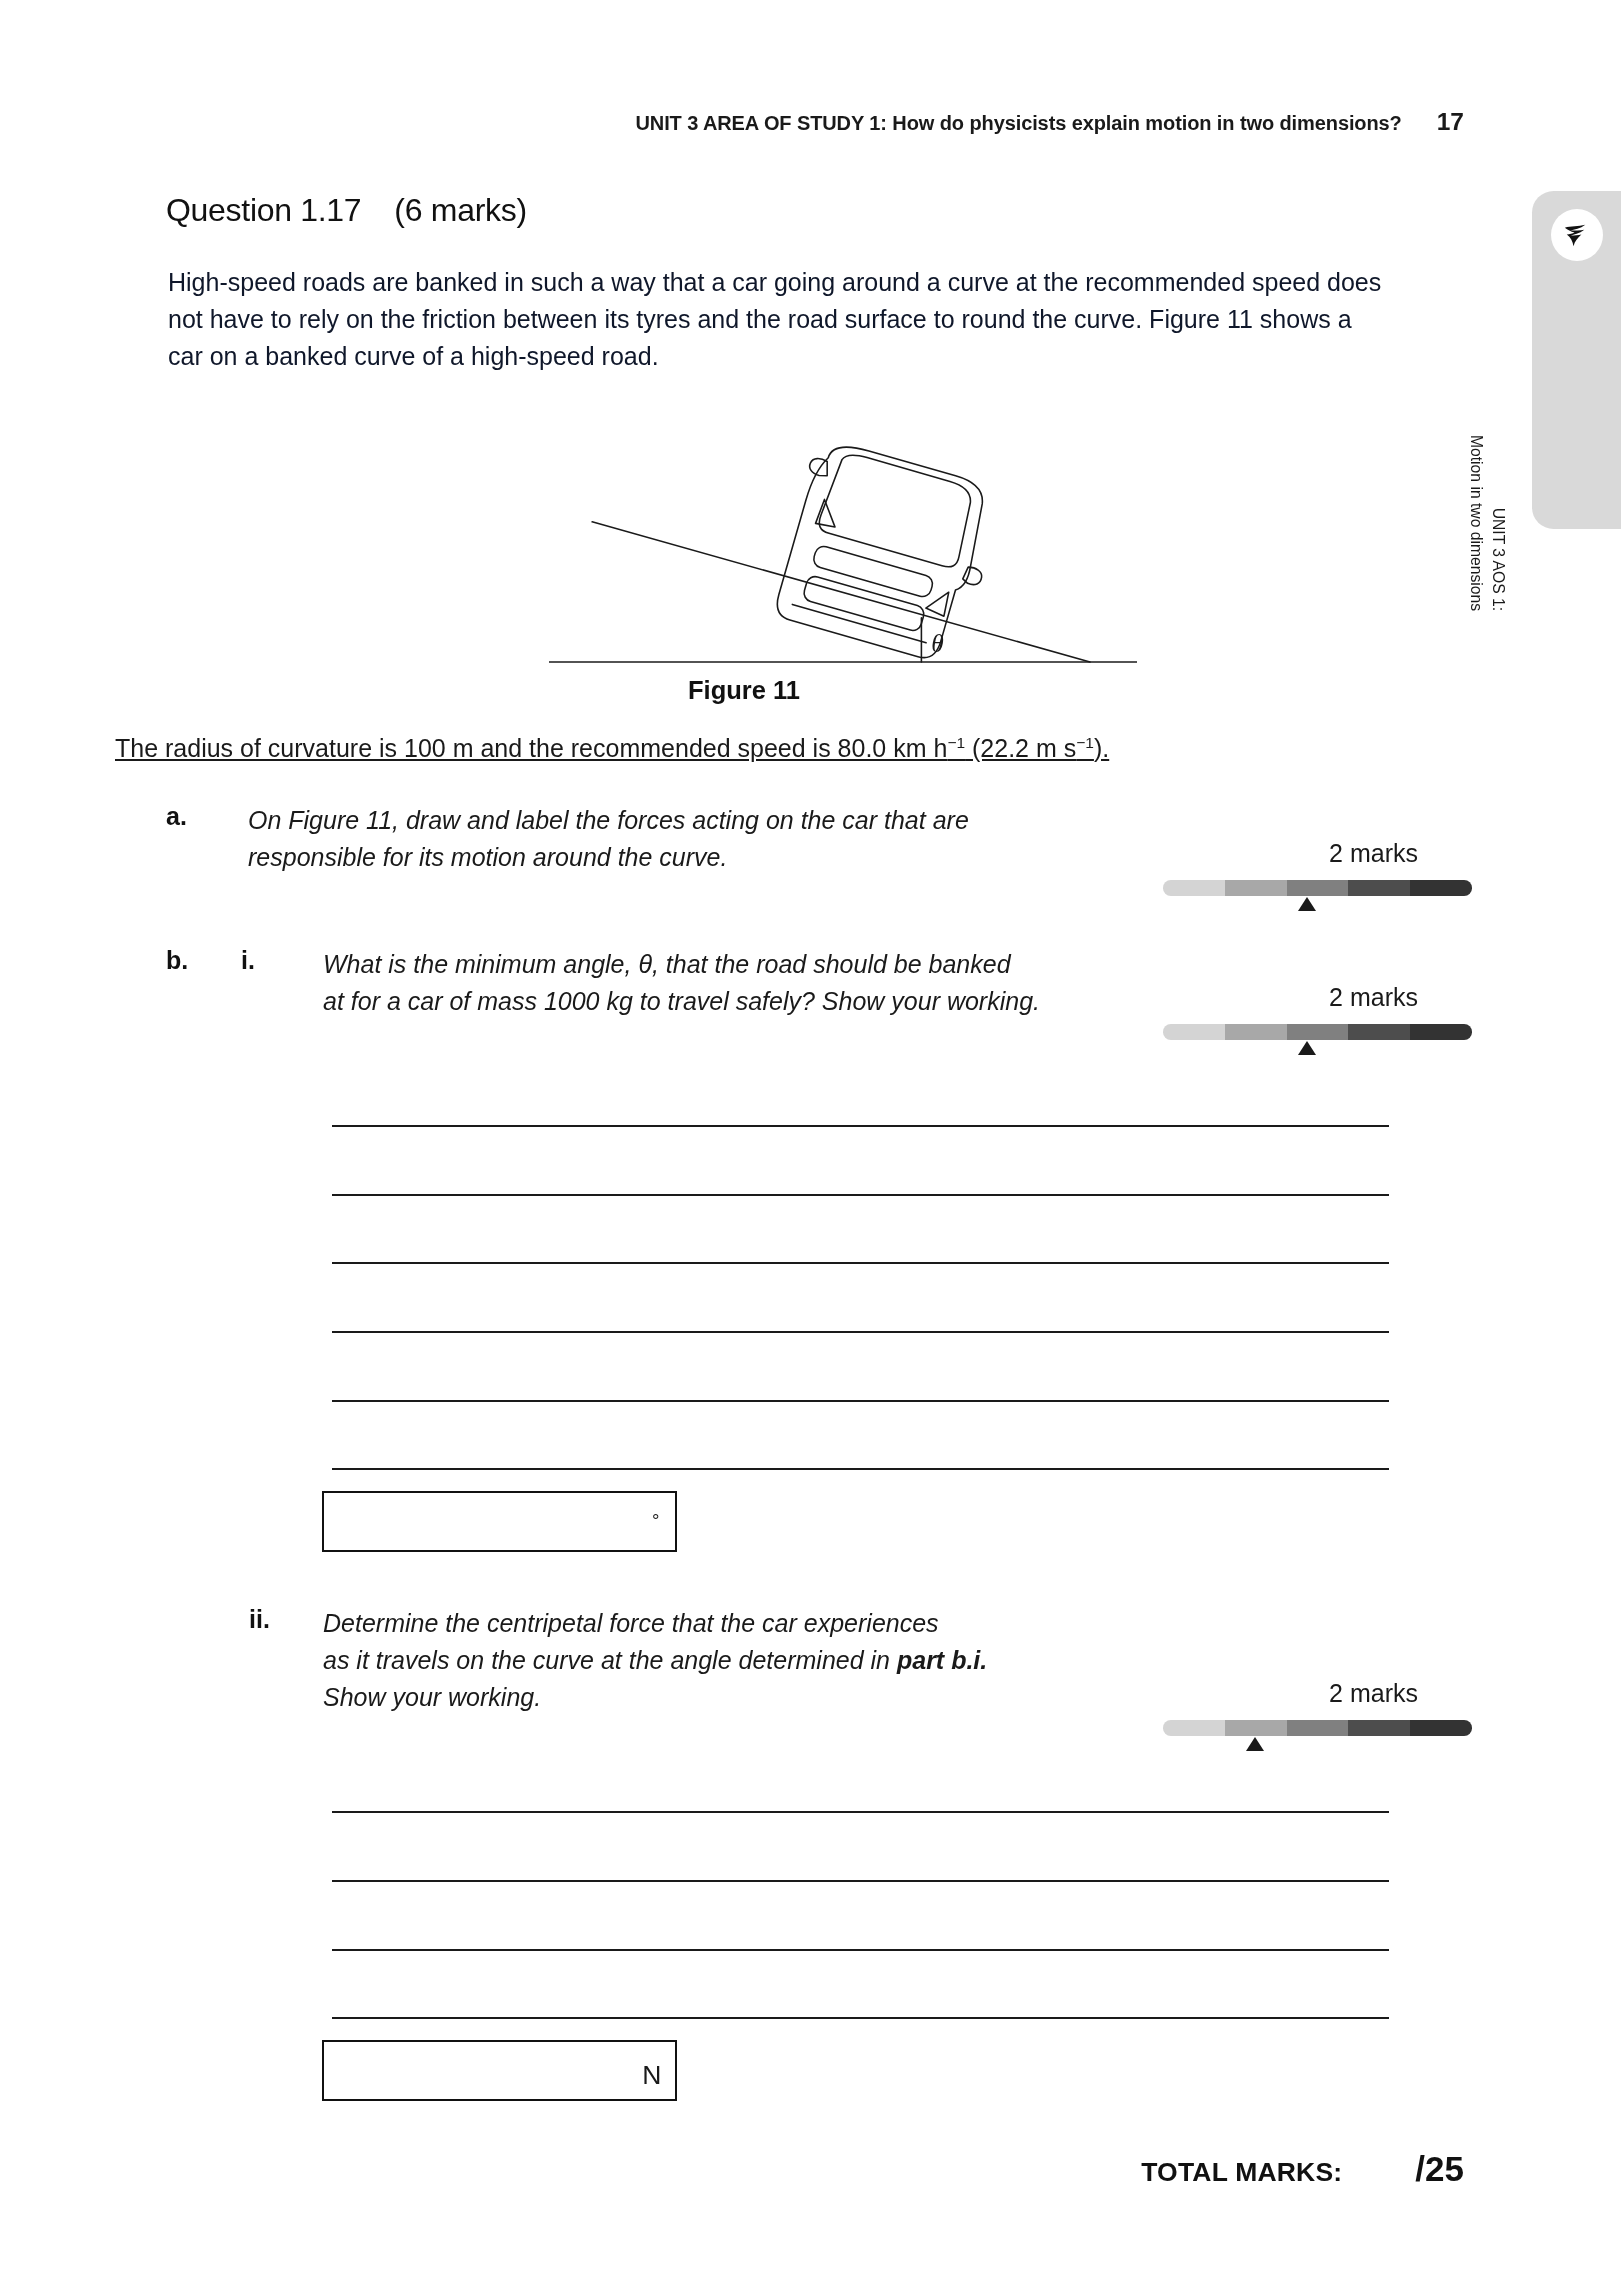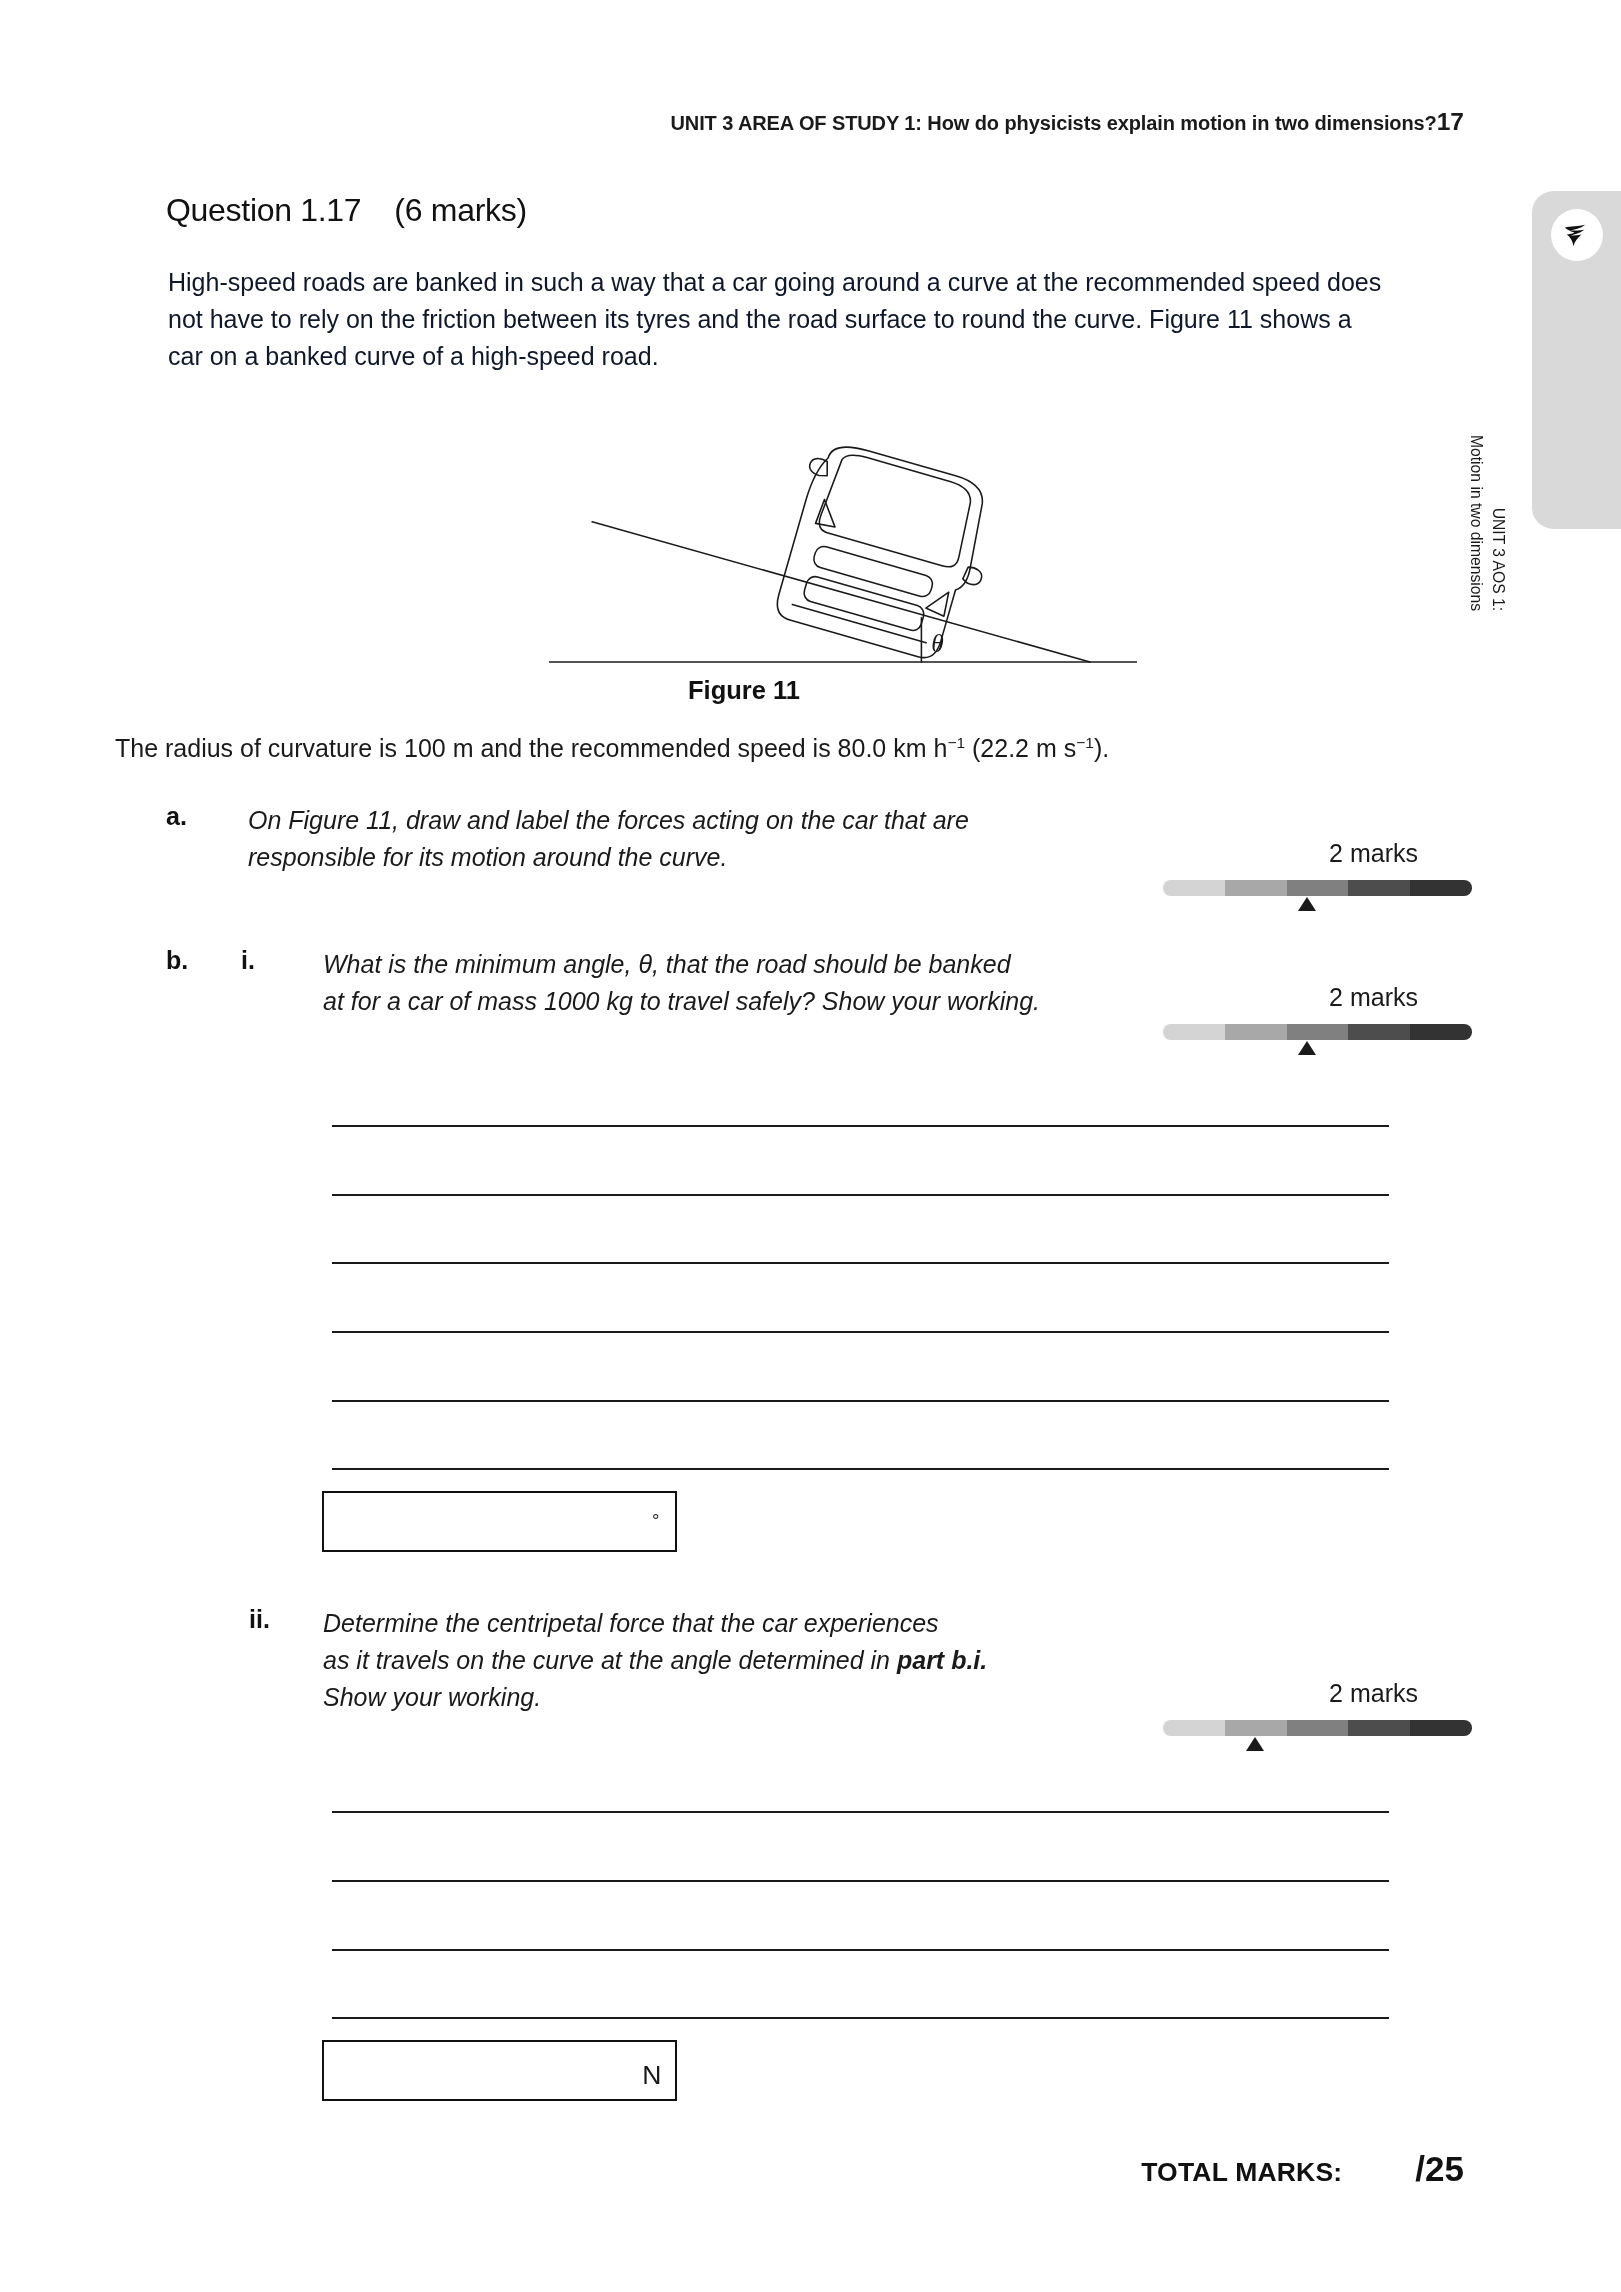--- a/index.html
+++ b/index.html
@@ -33,20 +33,21 @@
   .header-title {
     font-size: 20px;
     font-weight: bold;
     letter-spacing: -0.1px;
     color: #1a1a1a;
     white-space: nowrap;
   }
   .header-page {
     font-size: 24.5px;
     font-weight: bold;
+    margin-left: 35px;
     color: #1a1a1a;
   }
 
   
   .side-tab {
     position: absolute;
     top: 191px;
     left: 1532px;
     width: 89px;
     height: 338px;
@@ -134,20 +135,21 @@
   
   .radius-line {
     position: absolute;
     top: 730px;
     left: 115px;
     width: 1304px;
     font-size: 25px;
     line-height: 37px;
     color: #1a1a1a;
     white-space: nowrap;
+    text-decoration: underline;
   }
   sup { font-size: 0.62em; vertical-align: 0.55em; line-height: 0; }
   .part-marker {
     position: absolute;
     font-size: 25px;
     font-weight: bold;
     color: #111111;
   }
   .part-text {
     position: absolute;

